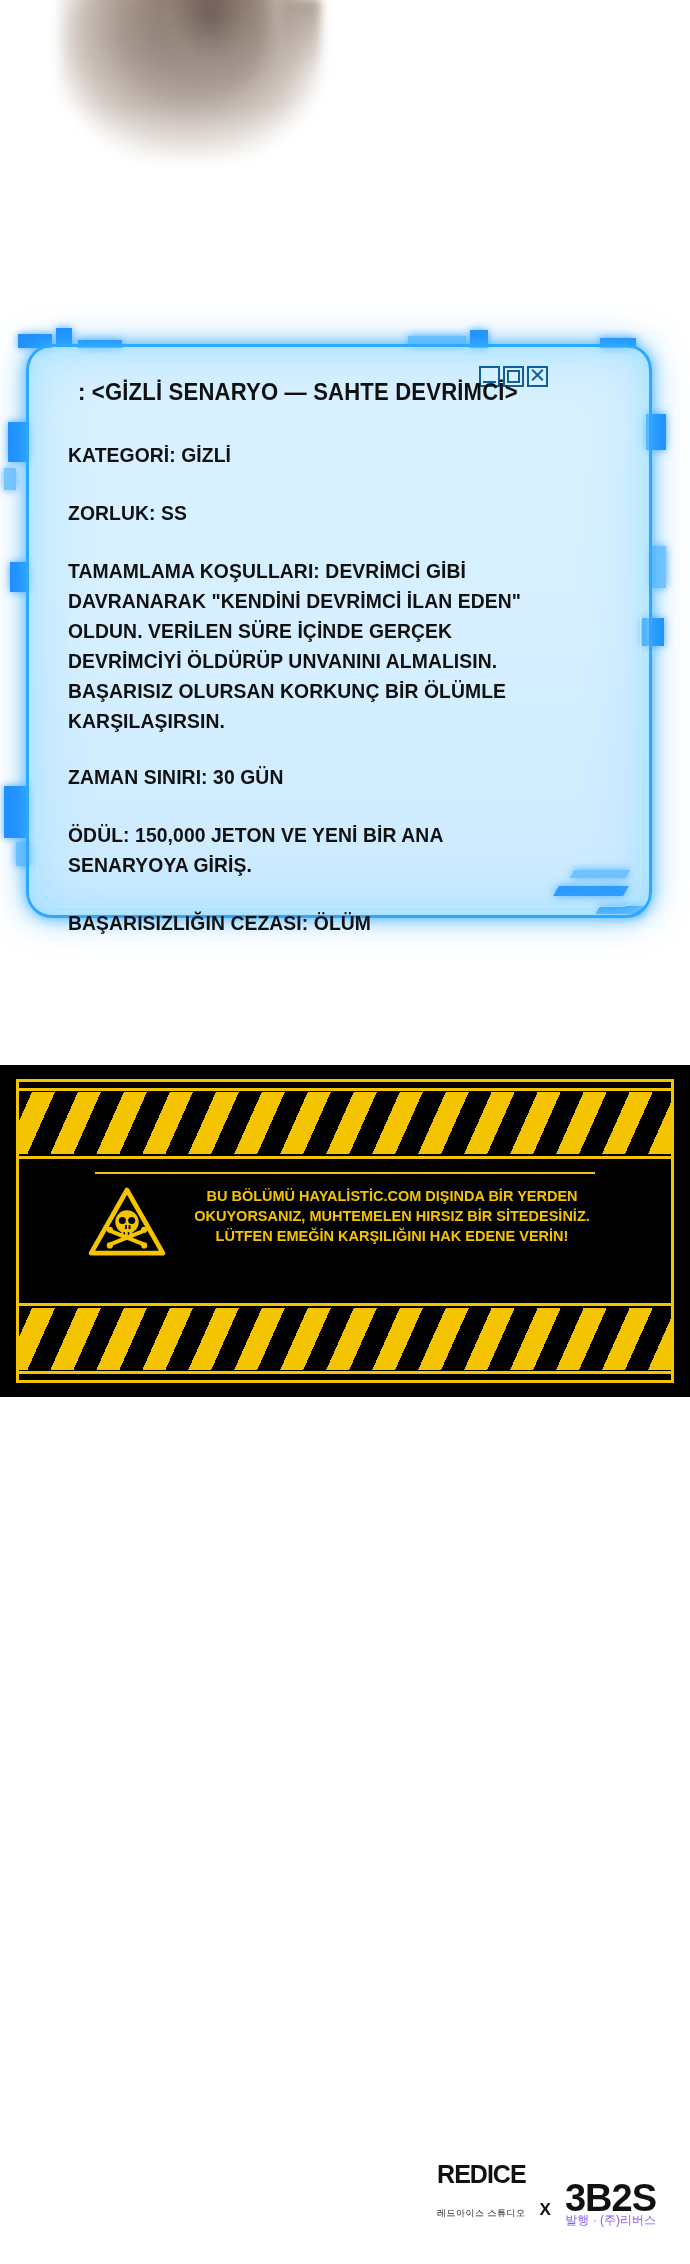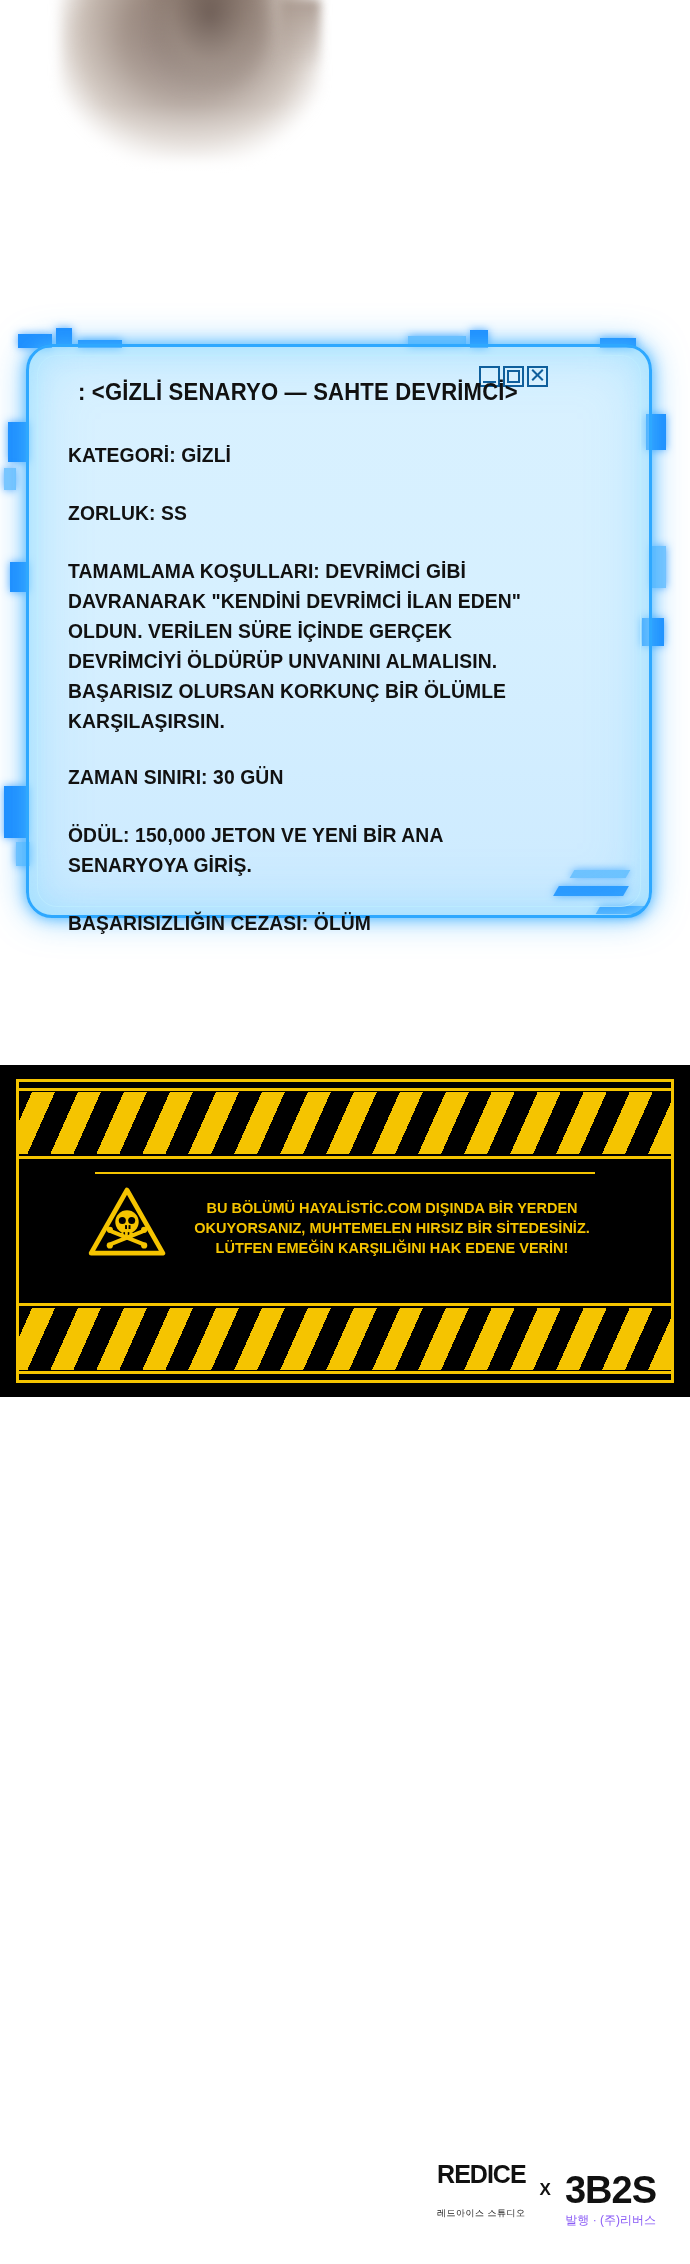--- a/index.html
+++ b/index.html
@@ -191,21 +191,21 @@
     font-size: 26px;
     letter-spacing: 2px;
     margin-top: 4px;
   }
   .warn-rule {
     width: 500px; height: 2px; background: #f5c400;
     margin: 8px auto 12px auto;
   }
   .warn-row {
     display: flex;
-    align-items: flex-end;
+    align-items: flex-start;
     justify-content: center;
     gap: 16px;
     padding: 0 28px;
   }
   .hazard {
     width: 78px; height: 72px;
     flex: 0 0 auto;
   }
   .warn-text {
     color: #f5c400;
@@ -221,21 +221,21 @@
   .footer {
     position: absolute;
     left: 0; top: 2150px;
     width: 690px; height: 114px;
     background: #ffffff;
   }
   .logos {
     position: absolute;
     right: 34px; top: 10px;
     display: flex;
-    align-items: center;
+    align-items: flex-end;
     gap: 14px;
   }
   .logo-left { text-align: center; }
   .logo-left .mark {
     font-family: "Liberation Sans Narrow", "Liberation Sans", sans-serif;
     font-weight: bold;
     font-size: 25px;
     letter-spacing: -1px;
     color: #111;
   }

